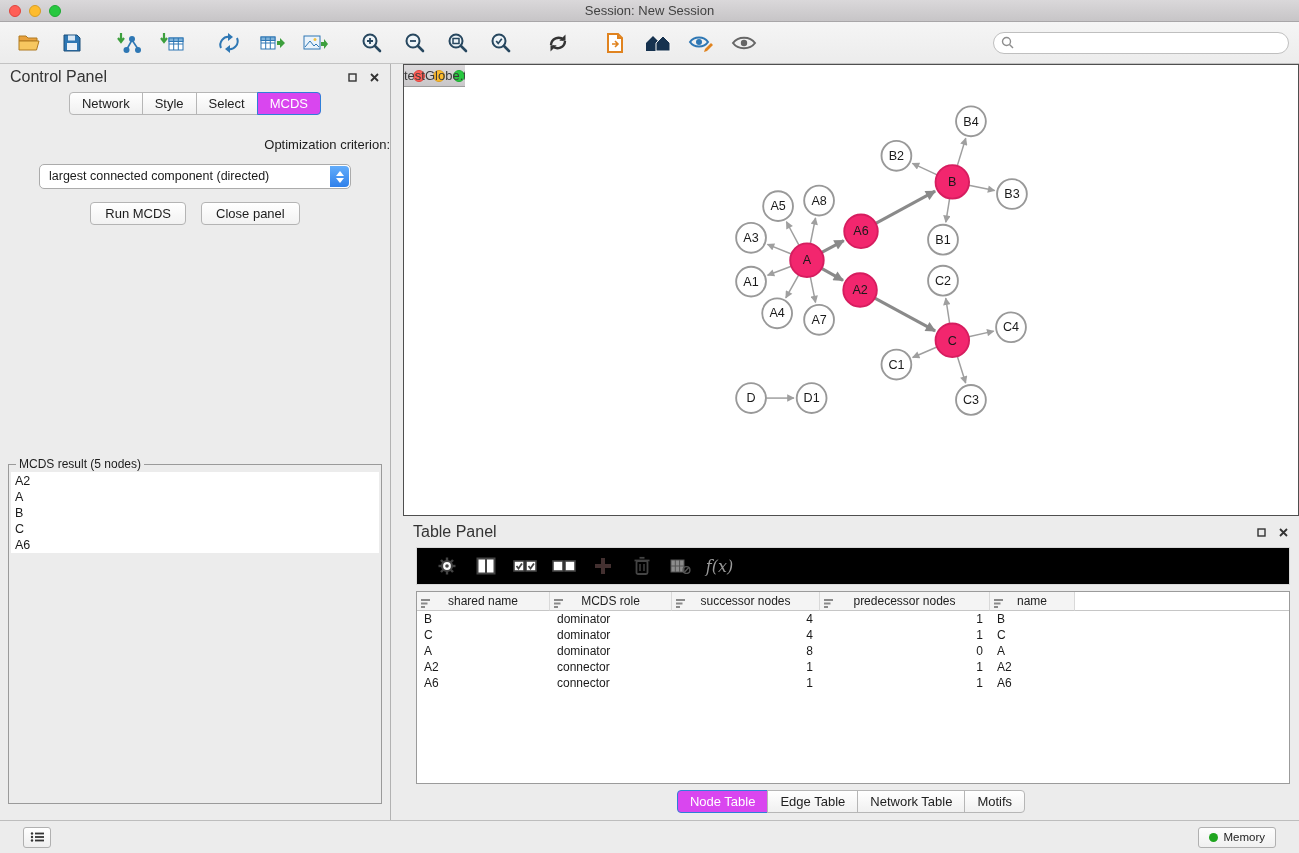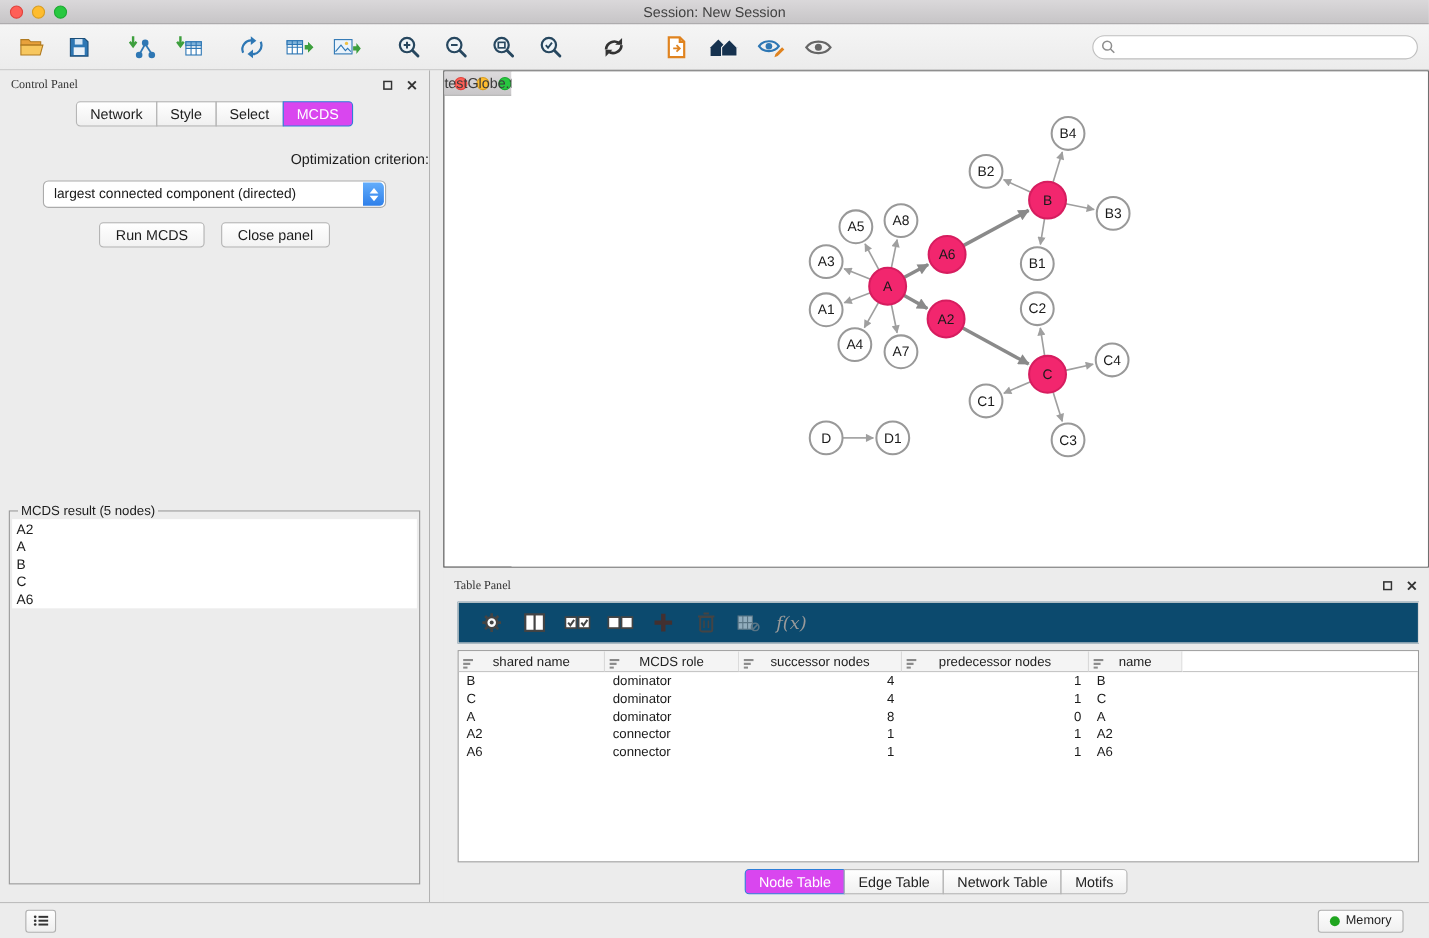--- a/index.html
+++ b/index.html
@@ -21,21 +21,21 @@
   .tb-group { display:flex; align-items:center; gap:9px; margin-right:23px; }
   .tb-btn { width:34px; height:32px; display:flex; align-items:center; justify-content:center; border-radius:4px; }
   .search-wrap { margin-left:auto; width:296px; height:22px; background:#fff; border:1px solid #bfbfbf; border-radius:12px; display:flex; align-items:center; padding-left:7px; }
   .search-wrap input { border:none; outline:none; background:transparent; flex:1; height:18px; font-size:12px; padding-left:4px; font-family:"Liberation Sans",sans-serif; }
 
   
   .main { flex:1; display:flex; min-height:0; }
 
   
   .control-panel { width:391px; flex:none; background:#ececec; border-right:1px solid #b2b2b2; display:flex; flex-direction:column; }
-  .panel-header { height:26px; flex:none; display:flex; align-items:center; padding:0 10px; font-size:11px; color:#333;font-family:Liberation Serif, serif; }
+  .panel-header { height:26px; flex:none; display:flex; align-items:center; padding:0 10px; font-size:16px; color:#333; }
   .panel-header .win-btns { margin-left:auto; display:flex; gap:10px; align-items:center; }
   .win-btn { width:12px; height:12px; display:flex; align-items:center; justify-content:center; }
   .cp-tabs { display:flex; justify-content:center; margin-top:2px; flex:none; }
   .tab { padding:3px 12px; font-size:13px; border:1px solid #b6b6b6; background:linear-gradient(#ffffff,#f0f0f0); margin-left:-1px; color:#222; }
   .tab:first-child { border-radius:4px 0 0 4px; margin-left:0; }
   .tab:last-child { border-radius:0 4px 4px 0; }
   .tab.active { background:#d946ef; border-color:#2f7fd8; color:#fff; }
   .cp-content { flex:1; display:flex; flex-direction:column; padding-top:22px; min-height:0; }
   .opt-label { text-align:right; font-size:13px; color:#1c1c1c; }
   .dropdown { margin:12px auto 0; width:312px; height:25px; background:#fff; border:1px solid #ababab; border-radius:5px; position:relative; font-size:12.5px; line-height:23px; padding:0 26px 0 9px; white-space:nowrap; overflow:hidden; }
@@ -55,21 +55,21 @@
   
   .right-col { flex:1; display:flex; flex-direction:column; min-width:0; }
   .net-window { height:452px; flex:none; border:1px solid #4f4f4f; display:flex; flex-direction:row; background:#fff; }
   .inner-titlebar { height:22px; flex:none; background:linear-gradient(#dcdadc,#c9c7c9); border-bottom:1px solid #9e9e9e; position:relative; display:flex; align-items:center; padding-left:9px; }
   .inner-titlebar .titlebar-title { font-size:13px; color:#3a3a3a; }
   .canvas { flex:1; position:relative; background:#fff; min-height:0; }
   .canvas svg { width:100%; height:100%; display:block; }
 
   
   .table-panel { flex:1; margin-top:3px; display:flex; flex-direction:column; background:#ececec; min-height:0; }
-  .tp-toolbar { margin:2px 9px 6px 13px; height:38px; flex:none; background:#0c4a6e; border:1px solid #d9d9d9; display:flex; align-items:center; padding-left:10px; }
+  .tp-toolbar { margin:2px 9px 6px 13px; height:38px; flex:none; background:#000000; border:1px solid #d9d9d9; display:flex; align-items:center; padding-left:10px; }
   .tp-btn { width:39px; height:30px; display:flex; align-items:center; justify-content:center; }
   .fx-label { font-size:16px; font-family:"DejaVu Serif", serif; font-style:italic; color:#9a9a9a; }
   .tp-table { margin:0 9px 0 13px; flex:1; background:#fff; border:1px solid #9b9b9b; overflow:hidden; min-height:0; }
   .thead { display:flex; height:19px; }
   .th { background:#f4f4f4; border-right:1px solid #d9d9d9; border-bottom:1px solid #c6c6c6; display:flex; align-items:center; justify-content:center; position:relative; font-size:12px; color:#222; flex:none; }
   .th .sort-ic { position:absolute; left:4px; top:5px; }
   .th-fill { flex:1 !important; background:#fff; border-right:none; border-bottom:1px solid #c6c6c6; }
   .tr { display:flex; height:16px; line-height:16px; }
   .td { font-size:12px; padding:0 7px; flex:none; white-space:nowrap; overflow:hidden; }
   .tp-tabs { height:30px; flex:none; display:flex; justify-content:center; align-items:center; margin:2px 0 4px; }

